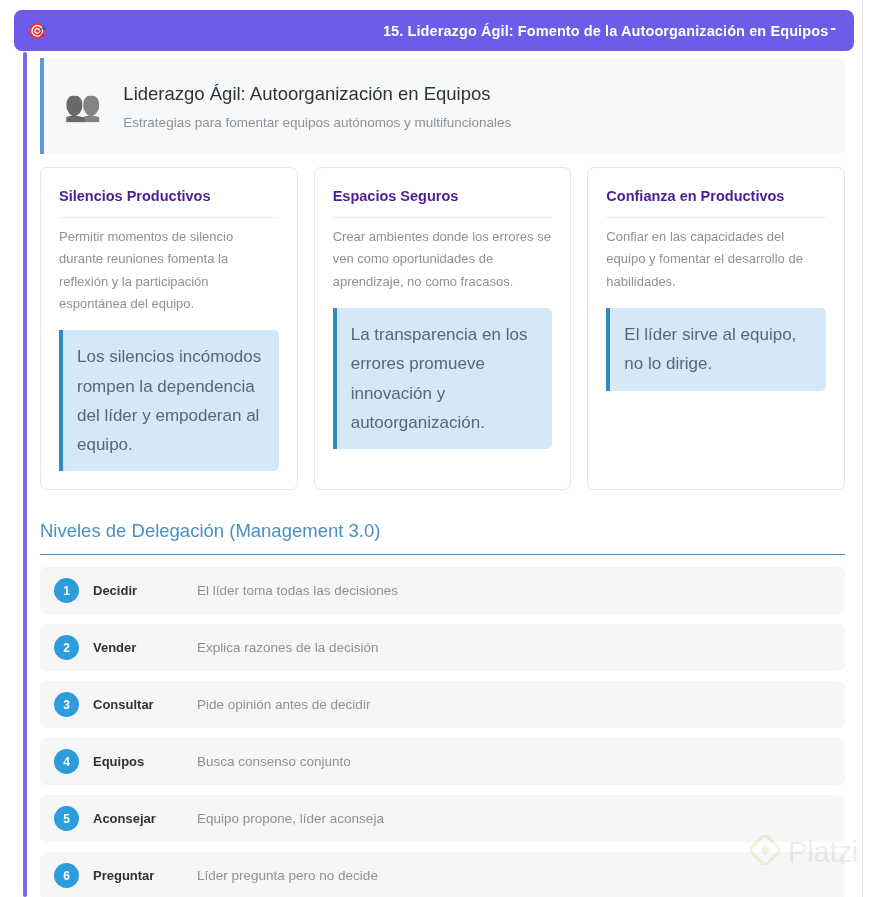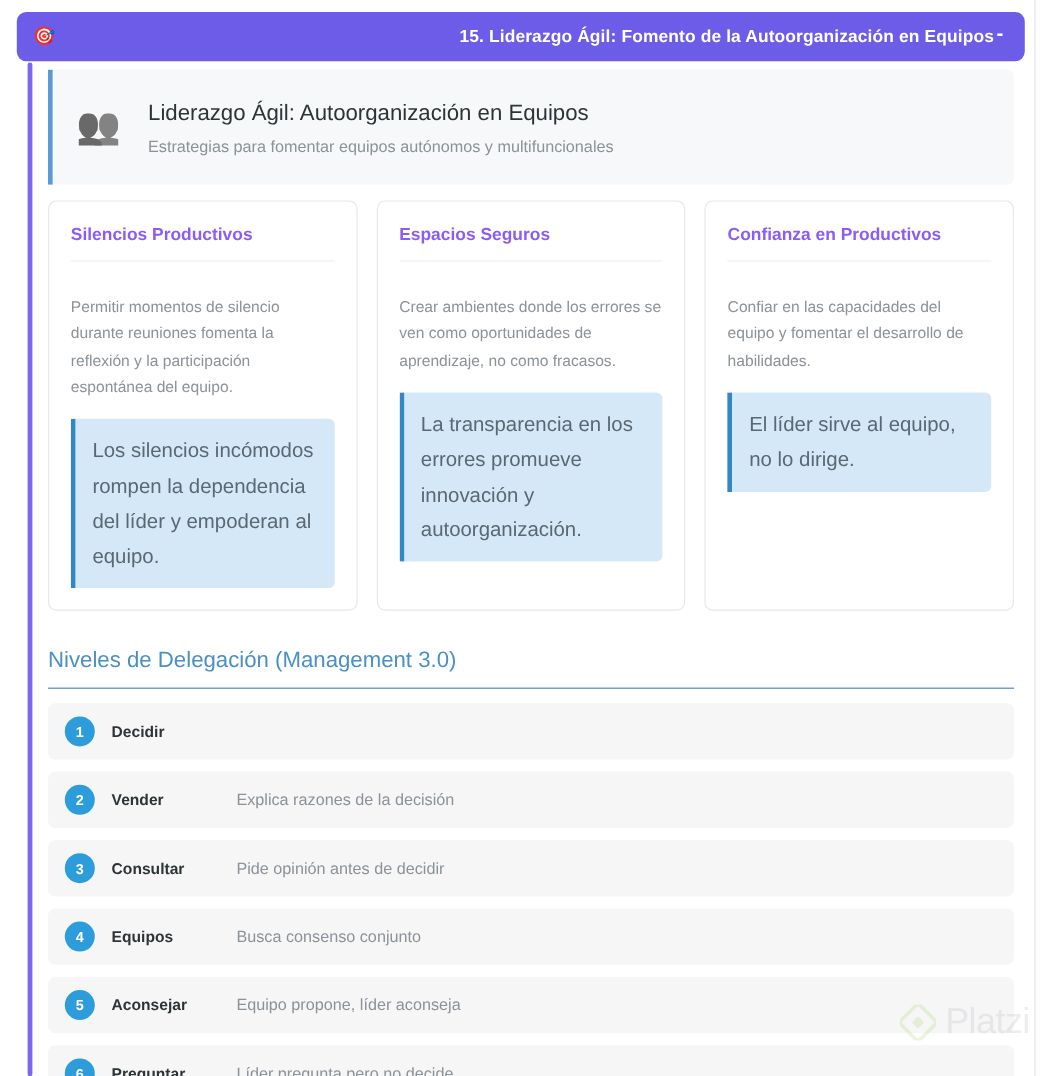--- a/index.html
+++ b/index.html
@@ -132,24 +132,24 @@
     border: 1px solid #e8e8ec;
     border-radius: 7px;
     padding: 20px 18px 18px 18px;
     min-height: 251px;
     display: flex;
     flex-direction: column;
   }
   .info-card-title {
     font-size: 14.5px;
     font-weight: bold;
-    color: #8b5cf6;
+    color: #4c1d95;
     padding-bottom: 13px;
     border-bottom: 1px solid #edeef0;
-    margin-bottom: 27px;
+    margin-bottom: 8px;
   }
   .info-card-body {
     font-size: 13px;
     line-height: 1.72;
     color: #8b9298;
     margin-bottom: 15px;
   }
   .quote-box {
     background: #d4e8f7;
     border-left: 4px solid #3287c4;
@@ -207,21 +207,21 @@
     font-size: 13.5px;
     color: #8b9298;
   }
 
   
   .watermark {
     position: absolute;
     right: 22px;
     bottom: 28px;
     display: flex;
-    align-items: center;
+    align-items: flex-start;
     gap: 8px;
     opacity: 0.18;
     pointer-events: none;
   }
   .watermark-logo {
     width: 30px;
     height: 30px;
     flex: 0 0 auto;
   }
   .watermark-text {
@@ -277,20 +277,21 @@
 
     </div>
 
     <div class="section-heading">Niveles de Delegación (Management 3.0)</div>
 
     <div class="levels-list">
 
       <div class="level-row">
         <span class="level-badge">1</span>
         <span class="level-name">Decidir</span>
+        <span class="level-desc">El líder toma todas las decisiones</span>
       </div>
 
       <div class="level-row">
         <span class="level-badge">2</span>
         <span class="level-name">Vender</span>
         <span class="level-desc">Explica razones de la decisión</span>
       </div>
 
       <div class="level-row">
         <span class="level-badge">3</span>

